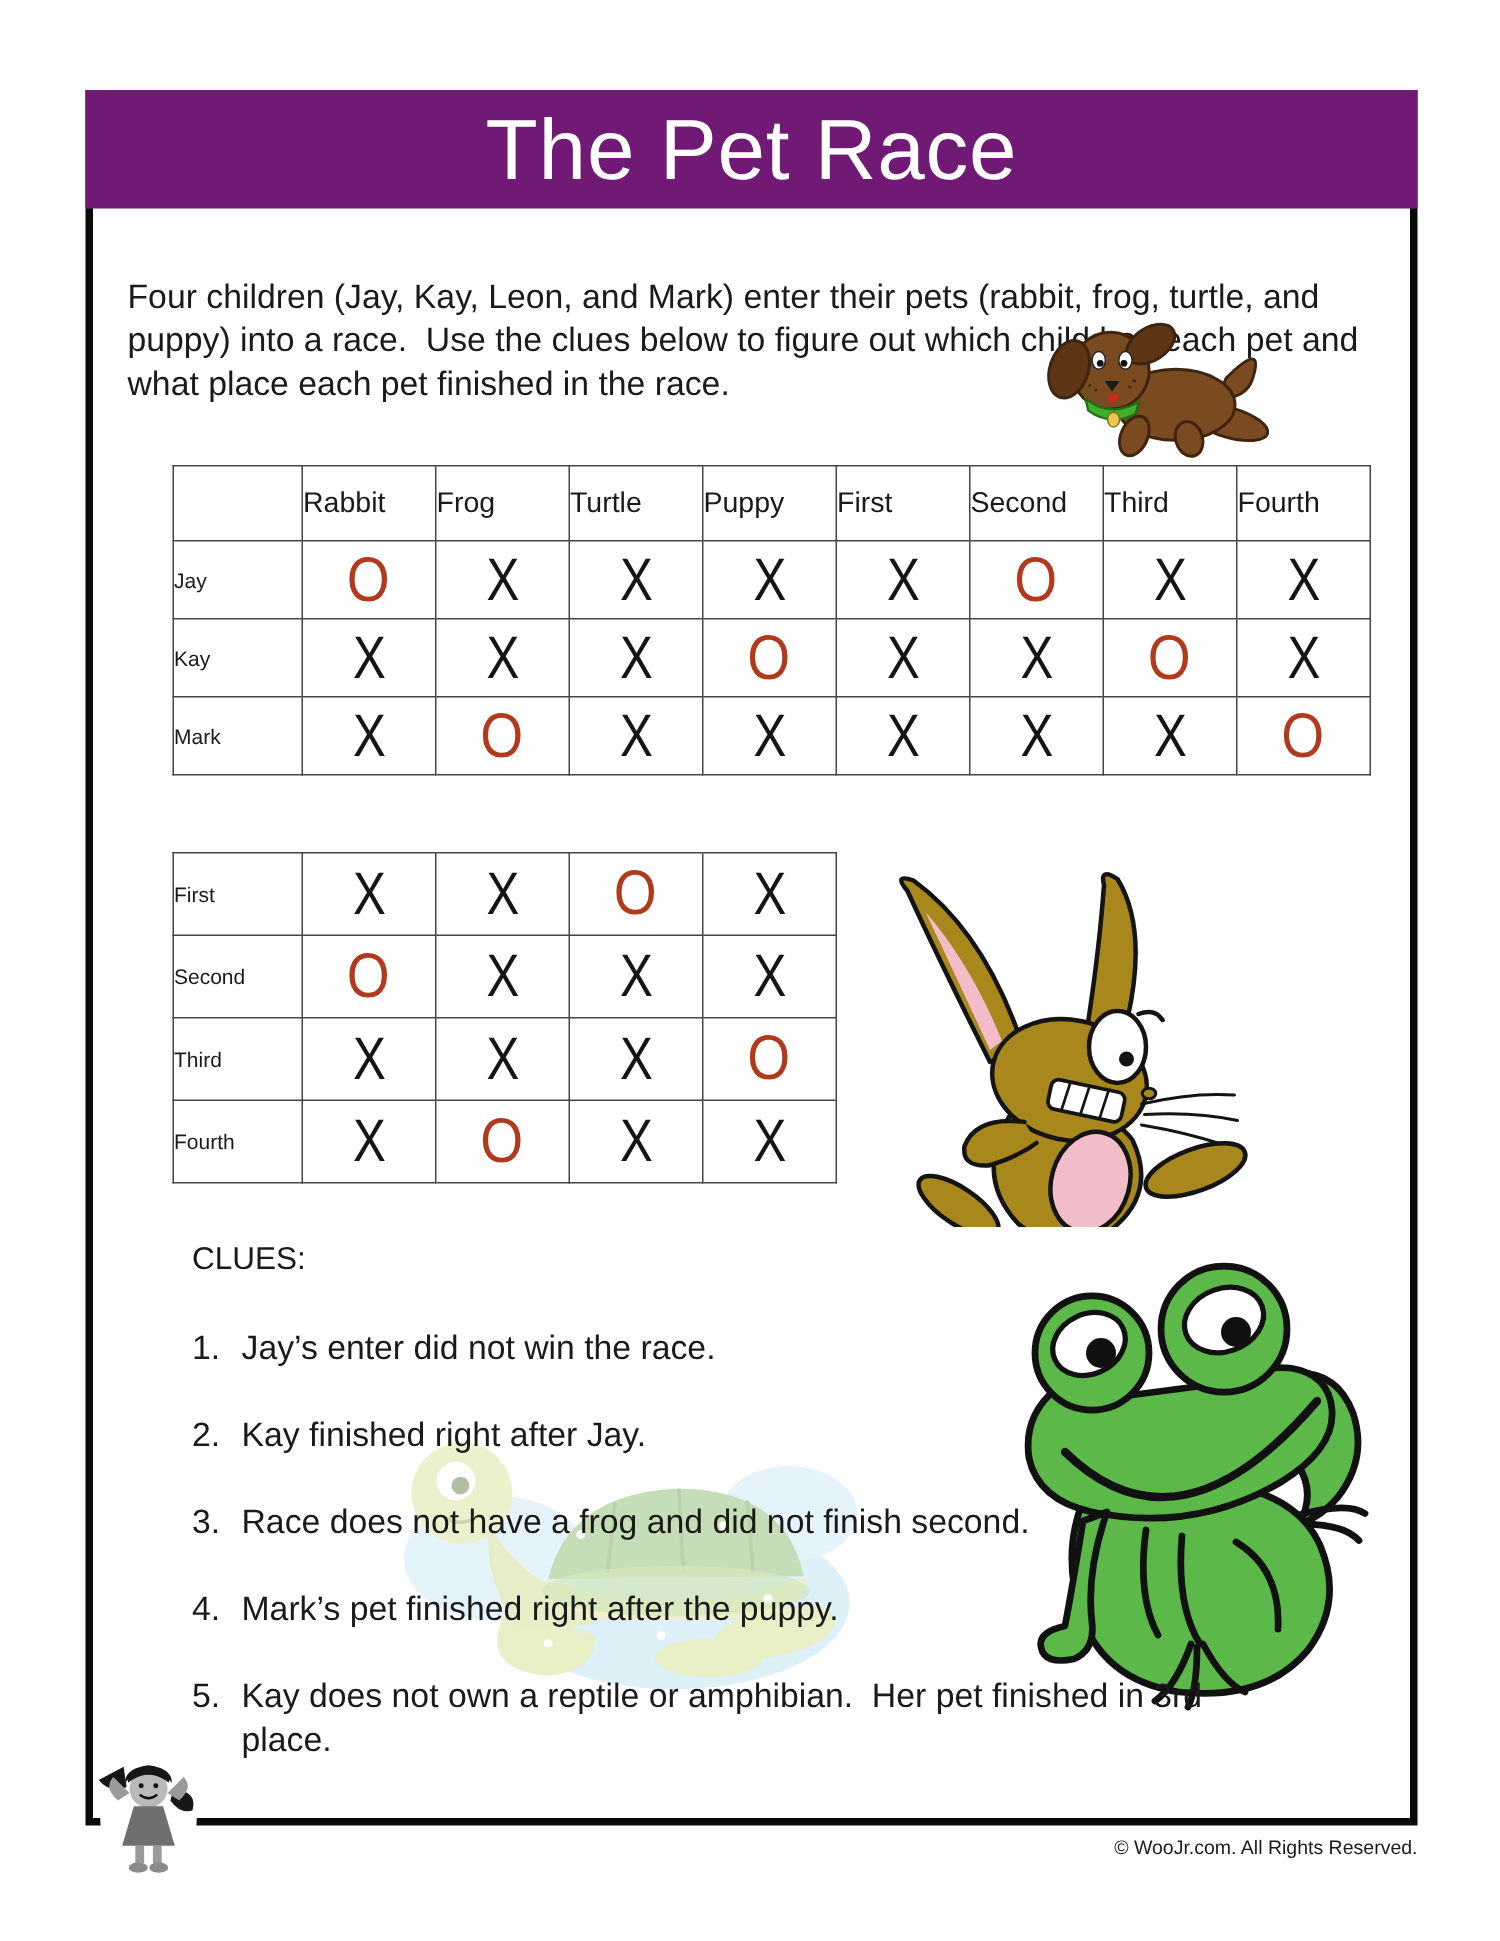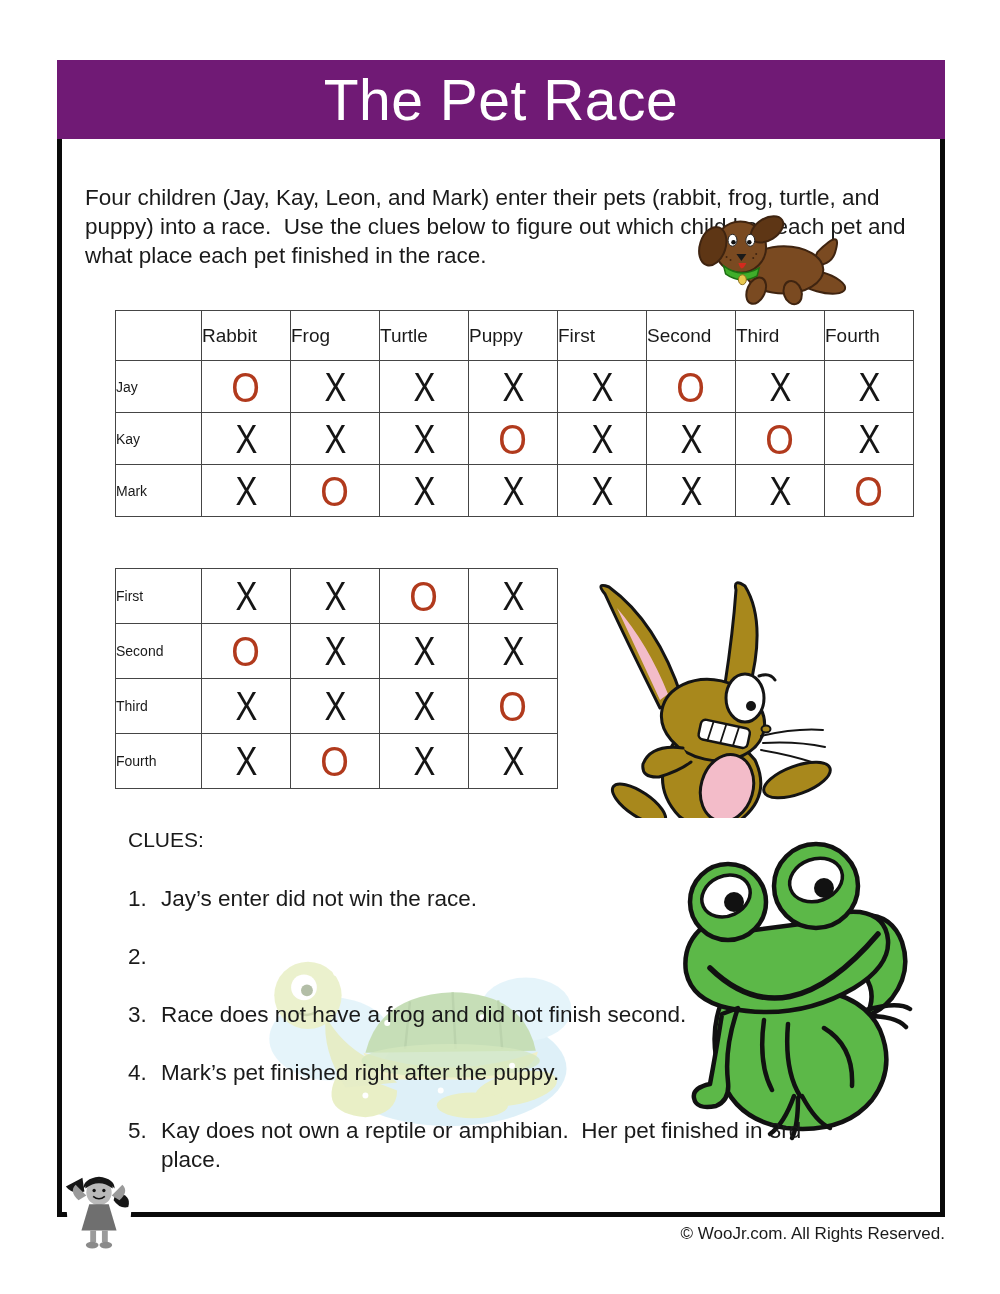--- a/index.html
+++ b/index.html
@@ -27,21 +27,21 @@
   td.mark{text-align:center;}
   .mk{display:inline-block;font-size:40px;line-height:1;}
   .mk.x{color:#151515;transform:scaleX(0.82);}
   .mk.o{color:#b13a1d;transform:scale(0.92,1.05);}
   
   .clues-heading{position:absolute;left:128px;top:828px;font-size:21px;z-index:2;}
   .clues{position:absolute;left:128px;top:884px;z-index:2;}
   .clue{display:flex;margin-bottom:29px;font-size:22.5px;line-height:29px;}
   .cluenum{width:33px;flex:0 0 33px;}
   .cluetext{white-space:pre-wrap;max-width:670px;}
-  .footer{position:absolute;top:1224px;right:55px;font-size:17px;color:#1a1a1a;z-index:2;}
+  .footer{position:absolute;top:1224px;right:55px;font-size:13px;color:#1a1a1a;z-index:2;}
   
   .illus{position:absolute;pointer-events:none;}
   #puppy{left:693px;top:212px;width:158px;height:95px;z-index:2;}
   #rabbit{left:585px;top:580px;width:260px;height:238px;z-index:2;}
   #frog{left:676px;top:838px;width:240px;height:330px;z-index:2;}
   #turtle{left:246px;top:922px;width:328px;height:218px;opacity:0.5;z-index:0;}
   #girl{left:60px;top:1164px;width:78px;height:92px;z-index:4;}
 </style>
 </head>
 <body>
@@ -238,20 +238,21 @@
   </div>
 
   <div class="clues-heading">CLUES:</div>
   <div class="clues" id="cluelist">
       <div class="clue">
         <span class="cluenum">1.</span>
         <span class="cluetext">Jay’s enter did not win the race.</span>
       </div>
       <div class="clue">
         <span class="cluenum">2.</span>
+        <span class="cluetext">Kay finished right after Jay.</span>
       </div>
       <div class="clue">
         <span class="cluenum">3.</span>
         <span class="cluetext">Race does not have a frog and did not finish second.</span>
       </div>
       <div class="clue">
         <span class="cluenum">4.</span>
         <span class="cluetext">Mark’s pet finished right after the puppy.</span>
       </div>
       <div class="clue">

